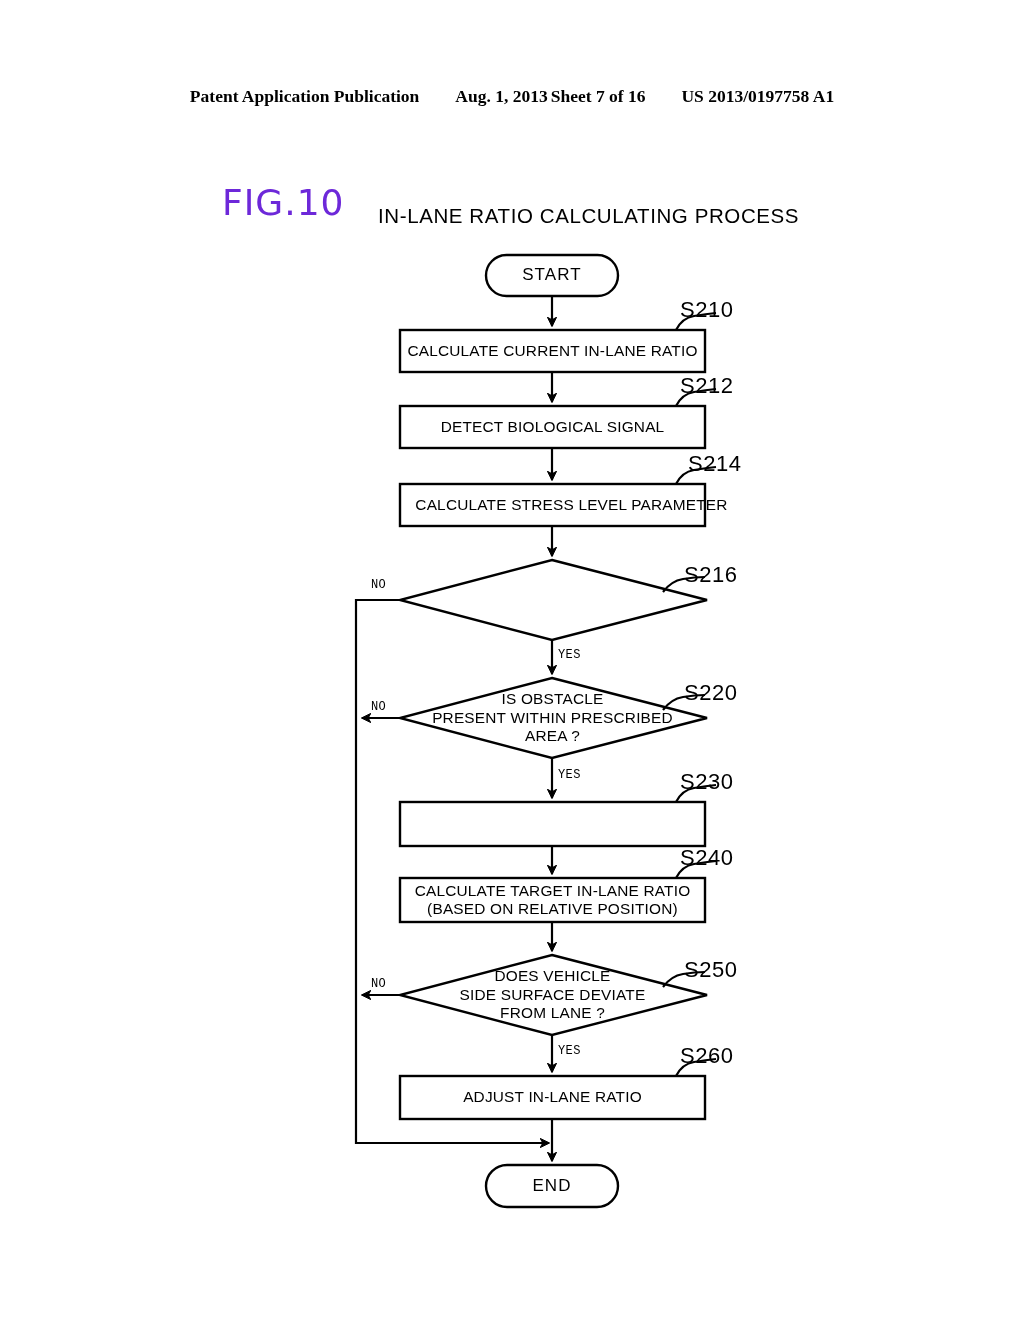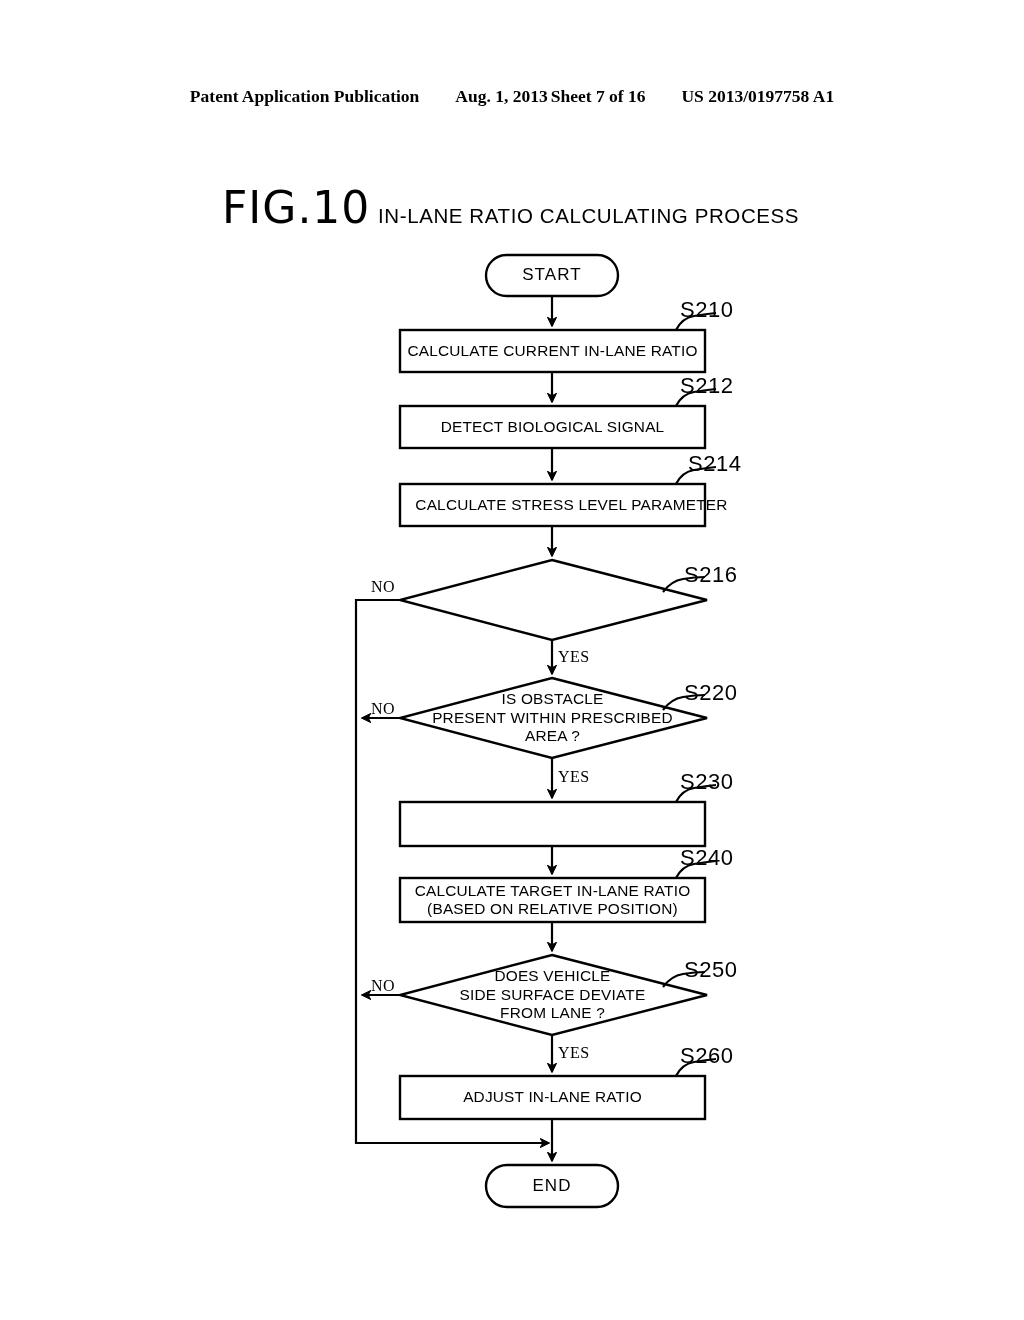--- a/index.html
+++ b/index.html
@@ -27,25 +27,25 @@
   }
   .hdr span { display:inline-block; vertical-align:baseline; }
   .hdr .h-pub   { margin-right:36px; }
   .hdr .h-date  { margin-right:3px; }
   .hdr .h-sheet { margin-right:36px; }
 
   
   .fig-label {
     position:absolute;
     left:222px; top:182px;
-    font-size:44px;
+    font-size:36px;
     letter-spacing:1px;
     font-family:"DejaVu Sans", sans-serif;
     font-weight:400;
-    color:#000000;
+    color:#6d28d9;
   }
   .fig-title {
     position:absolute;
     left:378px; top:204px;
     font-size:20.5px;
     letter-spacing:0.6px;
     font-family:"Liberation Sans", sans-serif;
     white-space:nowrap;
   }
 
@@ -66,22 +66,22 @@
   .term-text { font-size:17px; letter-spacing:1.1px; }
 
   .step-label {
     position:absolute;
     font-family:"Liberation Sans", sans-serif;
     font-size:22px;
     letter-spacing:0.5px;
   }
   .edge-label {
     position:absolute;
-    font-family:Liberation Serif, serif;
-    font-size:16px;
+    font-family:Liberation Mono, monospace;
+    font-size:12px;
     letter-spacing:0.4px;
   }
 </style>
 </head>
 <body>
 
 <div id="page">
 
   <div class="hdr">
     <span class="h-pub">Patent Application Publication</span><span class="h-date">Aug. 1, 2013</span><span class="h-sheet">Sheet 7 of 16</span><span class="h-doc">US 2013/0197758 A1</span>

